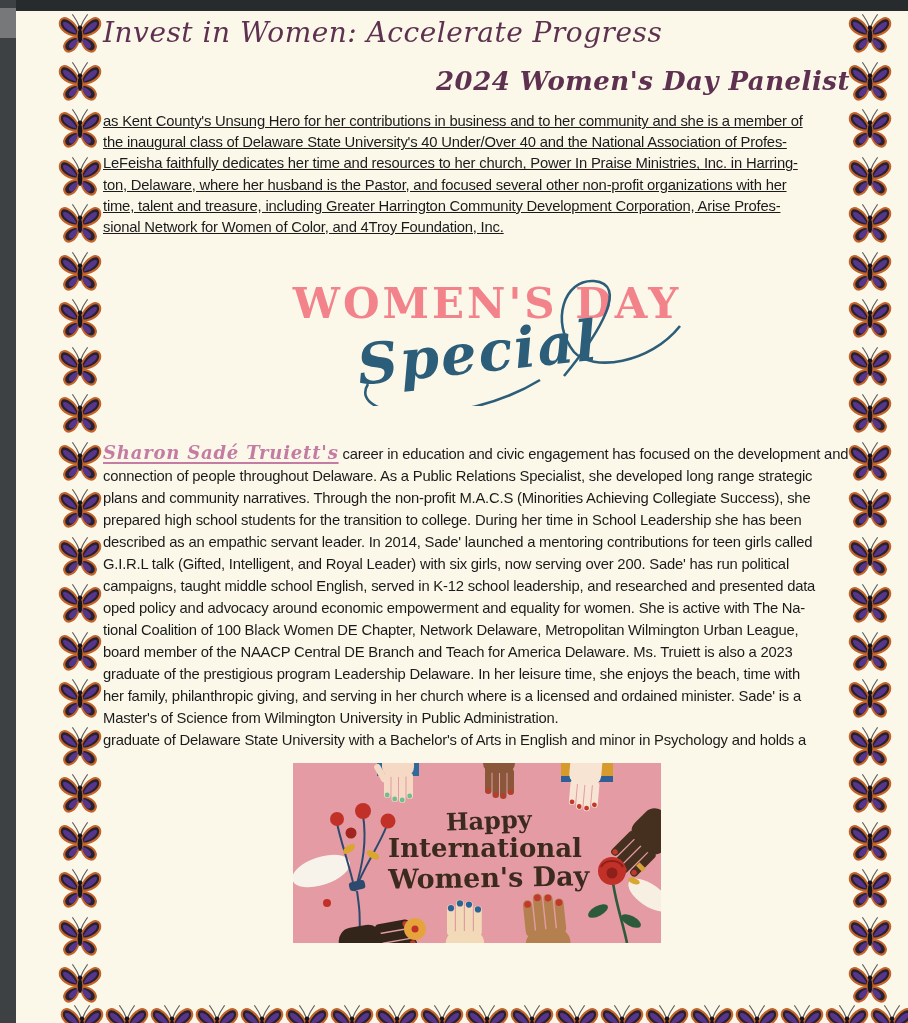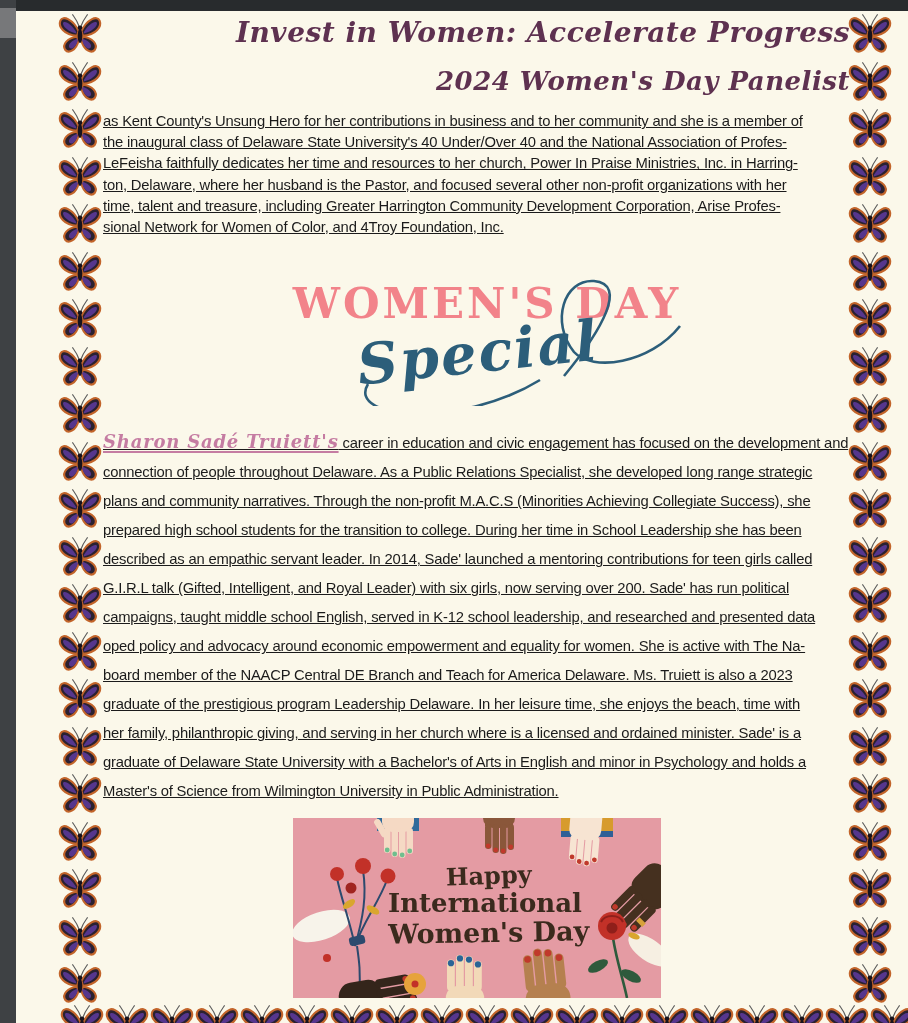--- a/index.html
+++ b/index.html
@@ -18,36 +18,36 @@
   .bf-col{position:absolute;top:11px;display:flex;flex-direction:column;gap:3.5px;z-index:2;}
   .bf-col.left{left:56px;}
   .bf-col.right{left:846px;}
   .bf-row{position:absolute;left:58px;top:1002px;width:850px;height:21px;overflow:hidden;
           display:flex;flex-direction:row;z-index:2;}
   .bf-row svg{margin-right:-3px;flex:0 0 auto;}
 
   
   .content{position:absolute;left:103px;top:11px;width:747px;z-index:1;}
   .title{
-    margin-top:5px;text-align:right;
-    font-family:"DejaVu Serif",serif;font-style:italic;font-weight:bold;
+    margin-top:5px;text-align:left;
+    font-family:"DejaVu Serif",serif;font-style:italic;font-weight:normal;
     font-size:28px;color:#5e3150;letter-spacing:0.5px;
   }
   .subtitle{
     margin-top:17px;text-align:right;
     font-family:"DejaVu Serif",serif;font-style:italic;font-weight:bold;
     font-size:26px;color:#5e3150;letter-spacing:0.5px;
   }
   .bodytext{
     margin-top:15px;
     font-size:14.8px;line-height:21.2px;color:#1b1b1b;letter-spacing:-0.2px;
   }
   .bodytext .line{white-space:nowrap;text-decoration:underline;}
   .special-wrap{margin:30px auto 0;width:430px;transform:translateX(10px);}
-  .bio{margin-top:17px;font-size:14.8px;line-height:29px;color:#1b1b1b;letter-spacing:-0.2px;text-decoration:underline;}
+  .bio{margin-top:32px;font-size:14.8px;line-height:22px;color:#1b1b1b;letter-spacing:-0.2px;}
   .bio .line{white-space:nowrap;}
   .bio-name{
     font-family:"DejaVu Serif",serif;font-style:italic;font-weight:bold;
     font-size:18px;color:#c57ca2;letter-spacing:0.8px;
     text-decoration:underline;text-decoration-thickness:1.5px;text-underline-offset:3px;
   }
   .illustration-wrap{margin:12px auto 0;width:368px;height:180px;}
 </style>
 </head>
 <body>
@@ -297,25 +297,26 @@
   <div class="bio">
     <div class="line"><span class="bio-name">Sharon Sadé Truiett's</span><span> career in education and civic engagement has focused on the development and</span></div>
     <div>
         <div class="line">connection of people throughout Delaware. As a Public Relations Specialist, she developed long range strategic</div>
         <div class="line">plans and community narratives. Through the non-profit M.A.C.S (Minorities Achieving Collegiate Success), she</div>
         <div class="line">prepared high school students for the transition to college. During her time in School Leadership she has been</div>
         <div class="line">described as an empathic servant leader. In 2014, Sade' launched a mentoring contributions for teen girls called</div>
         <div class="line">G.I.R.L talk (Gifted, Intelligent, and Royal Leader) with six girls, now serving over 200. Sade' has run political</div>
         <div class="line">campaigns, taught middle school English, served in K-12 school leadership, and researched and presented data</div>
         <div class="line">oped policy and advocacy around economic empowerment and equality for women. She is active with The Na-</div>
+        <div class="line">tional Coalition of 100 Black Women DE Chapter, Network Delaware, Metropolitan Wilmington Urban League,</div>
         <div class="line">board member of the NAACP Central DE Branch and Teach for America Delaware. Ms. Truiett is also a 2023</div>
         <div class="line">graduate of the prestigious program Leadership Delaware. In her leisure time, she enjoys the beach, time with</div>
         <div class="line">her family, philanthropic giving, and serving in her church where is a licensed and ordained minister. Sade' is a</div>
+        <div class="line">Master's of Science from Wilmington University in Public Administration.</div>
         <div class="line">graduate of Delaware State University with a Bachelor's of Arts in English and minor in Psychology and holds a</div>
-        <div class="line">Master's of Science from Wilmington University in Public Administration.</div>
       </div>
   </div>
 
   <div class="illustration-wrap">
     <svg width="368" height="180" viewBox="0 0 368 180">
       <rect x="0" y="0" width="368" height="180" fill="#e49ba3"></rect>
 
       <g>
         <ellipse cx="28" cy="108" rx="30" ry="14" fill="#f7f3ea" transform="rotate(-18 28 108)"></ellipse>
         <g stroke="#2c4a6e" stroke-width="2" fill="none">

